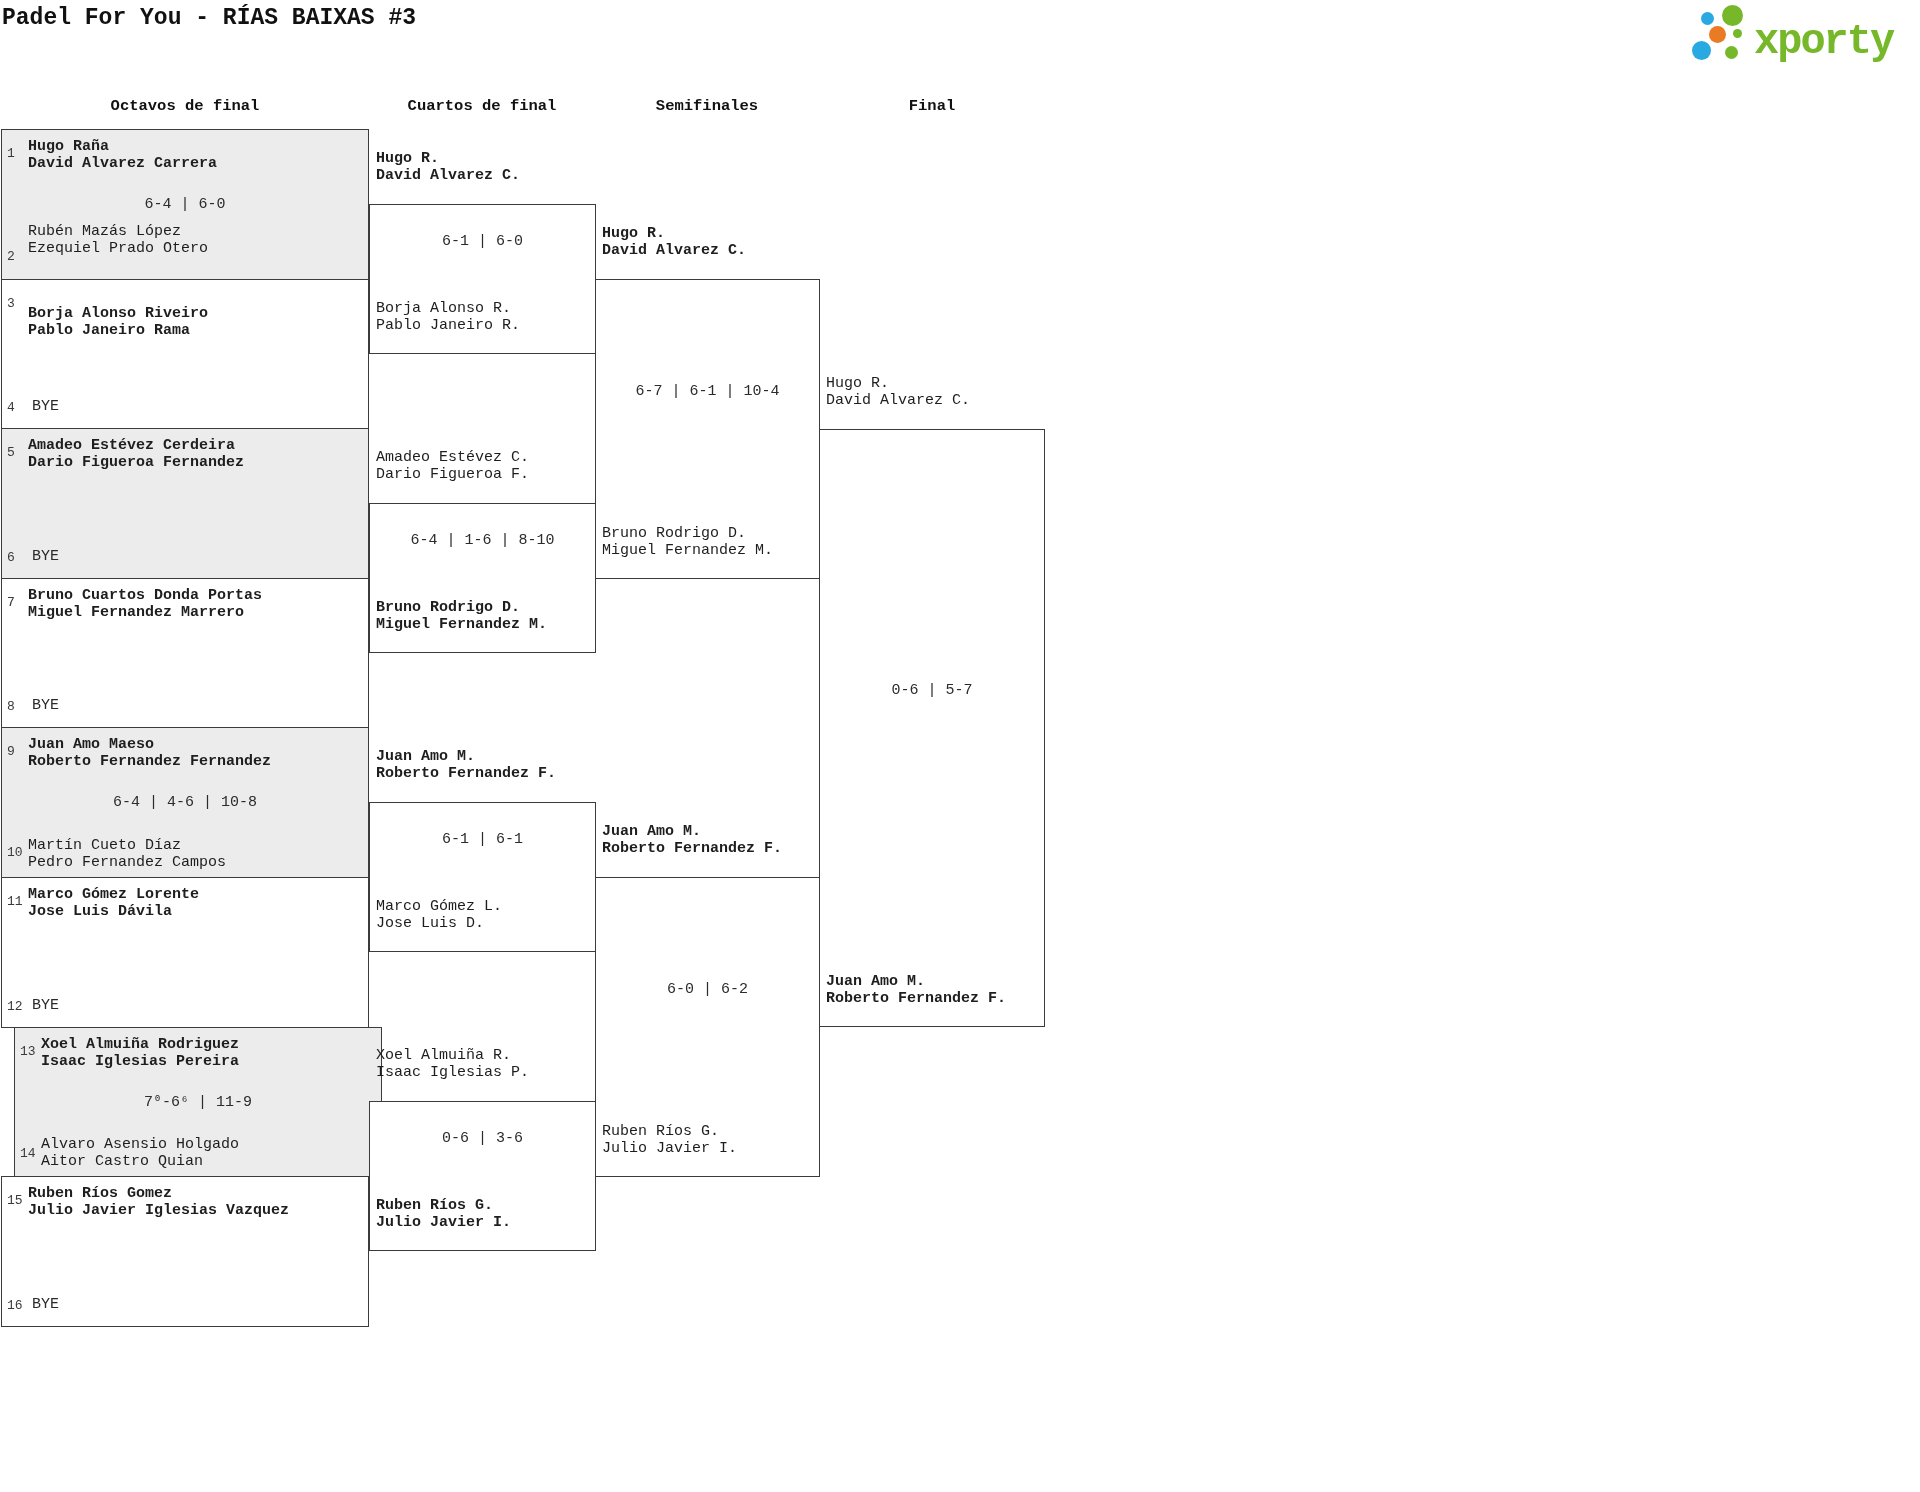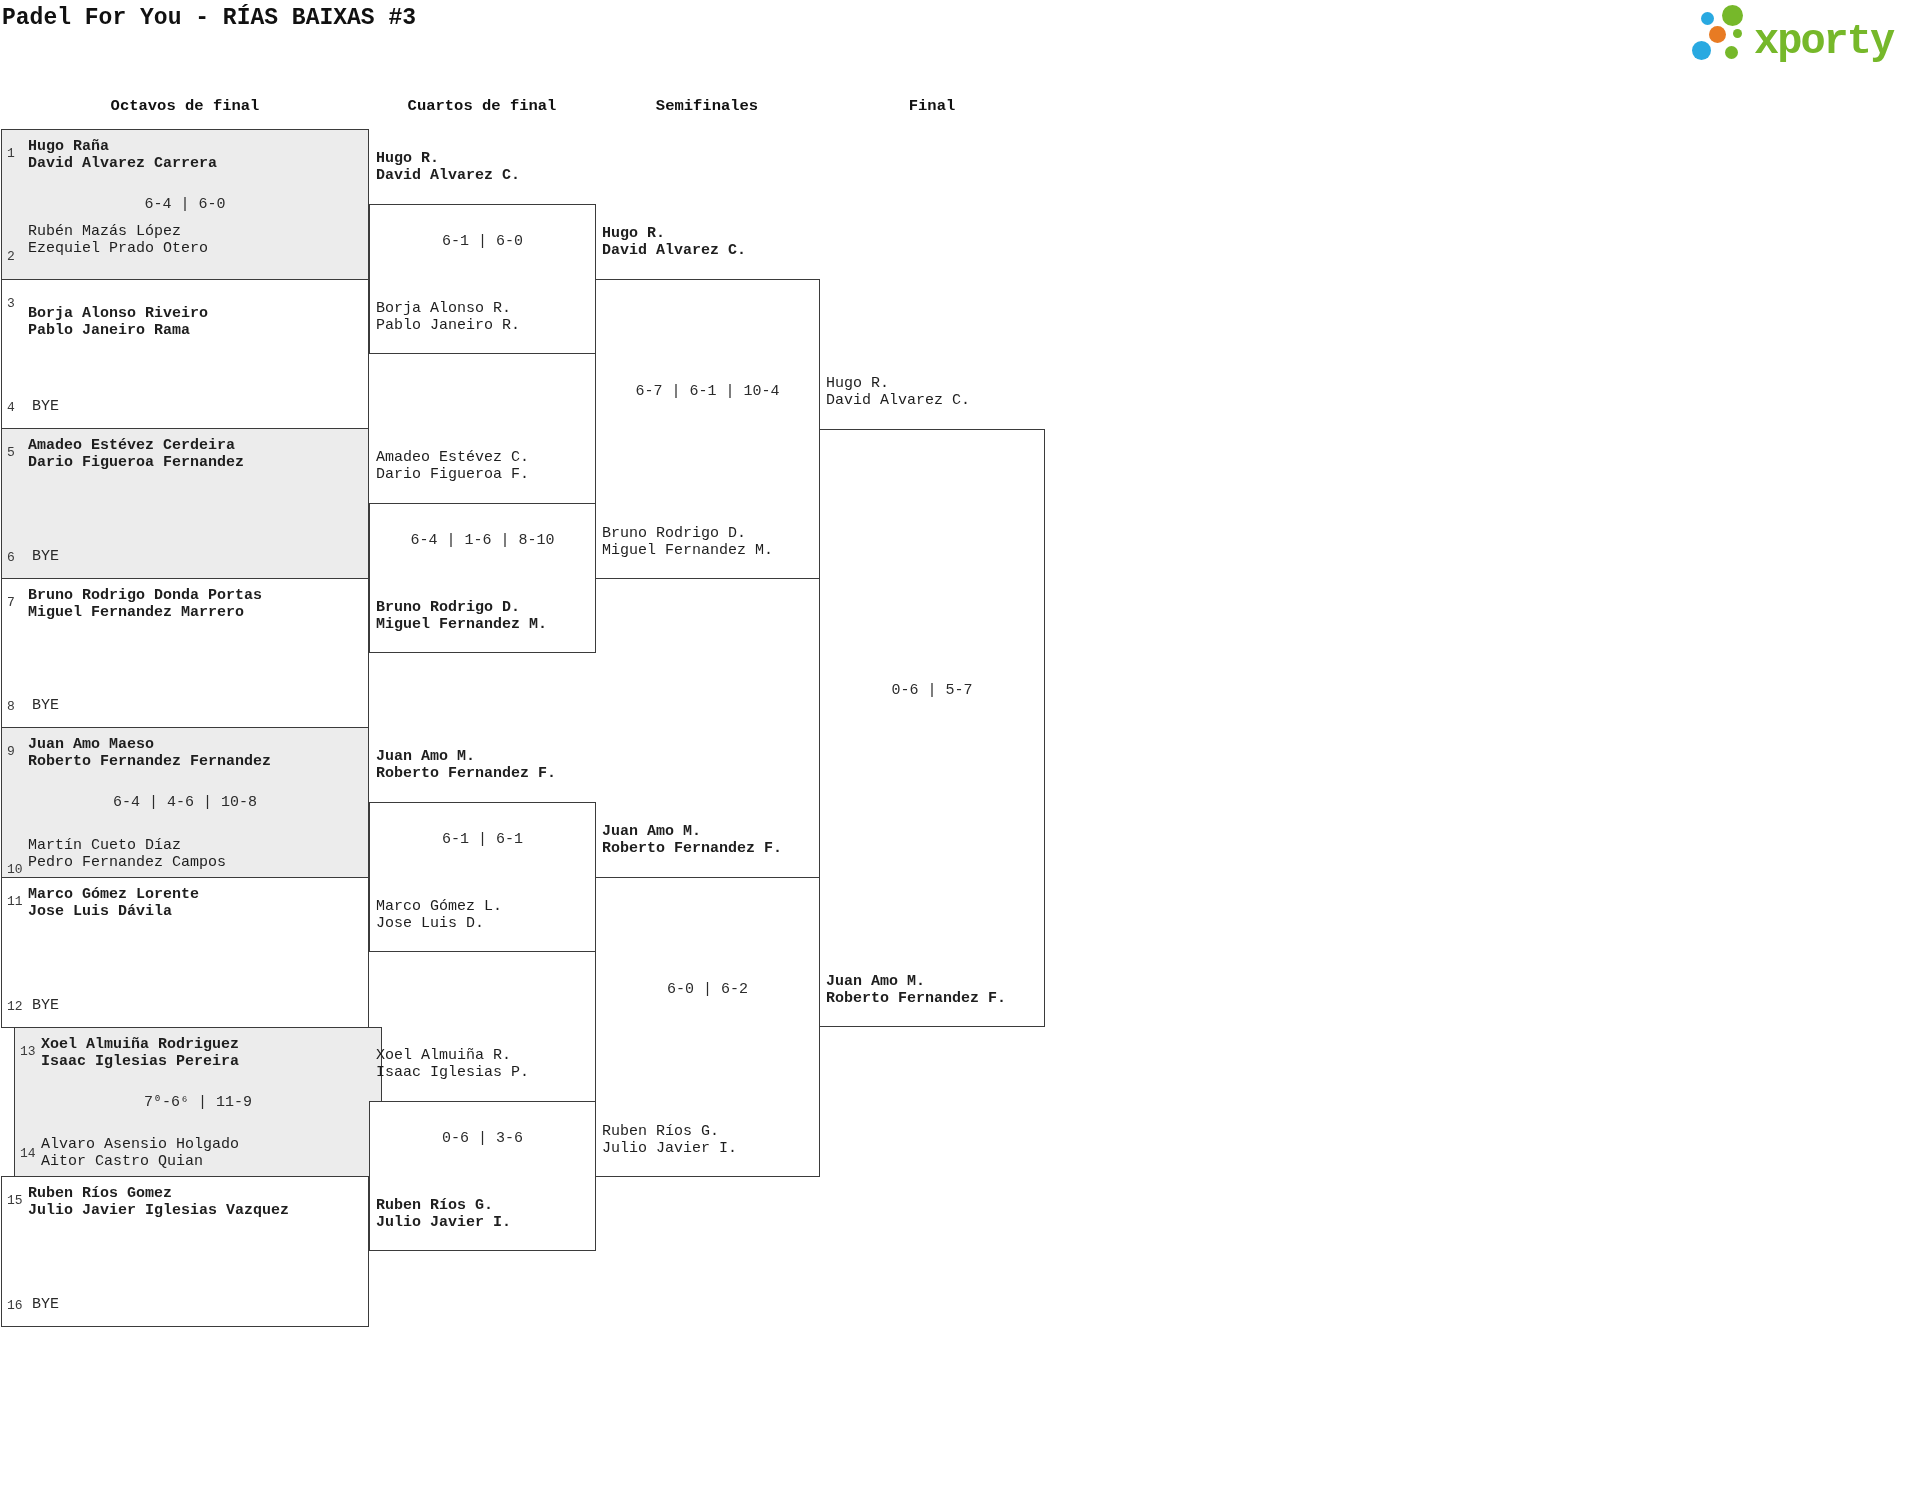--- a/index.html
+++ b/index.html
@@ -77,35 +77,35 @@
       <div>Amadeo Estévez Cerdeira</div>
         <div>Dario Figueroa Fernandez</div>
     </div>
     <span class="num" style="bottom:13px;">6</span>
     <div class="bye-label">BYE</div>
   </div>
 
   <div class="box" style="left:1px;top:578px;width:368px;height:150px;">
     <span class="num" style="top:16px;">7</span>
     <div class="names bold" style="top:8px;">
-      <div>Bruno Rodrigo Donda Portas</div>
+      <div>Bruno Cuartos Donda Portas</div>
         <div>Miguel Fernandez Marrero</div>
     </div>
     <span class="num" style="bottom:13px;">8</span>
     <div class="bye-label">BYE</div>
   </div>
 
   <div class="box grey" style="left:1px;top:727px;width:368px;height:151px;">
     <span class="num" style="top:16px;">9</span>
     <div class="names bold" style="top:8px;">
       <div>Juan Amo Maeso</div>
         <div>Roberto Fernandez Fernandez</div>
     </div>
     <div class="score inbox">6-4 | 4-6 | 10-8</div>
-    <span class="num" style="bottom:0;text-align:right;">10</span>
+    <span class="num" style="bottom:17px;text-align:right;">10</span>
     <div class="names" style="bottom:6px;">
       <div>Martín Cueto Díaz</div>
         <div>Pedro Fernandez Campos</div>
     </div>
   </div>
 
   <div class="box" style="left:1px;top:877px;width:368px;height:151px;">
     <span class="num" style="top:16px;">11</span>
     <div class="names bold" style="top:8px;">
       <div>Marco Gómez Lorente</div>

